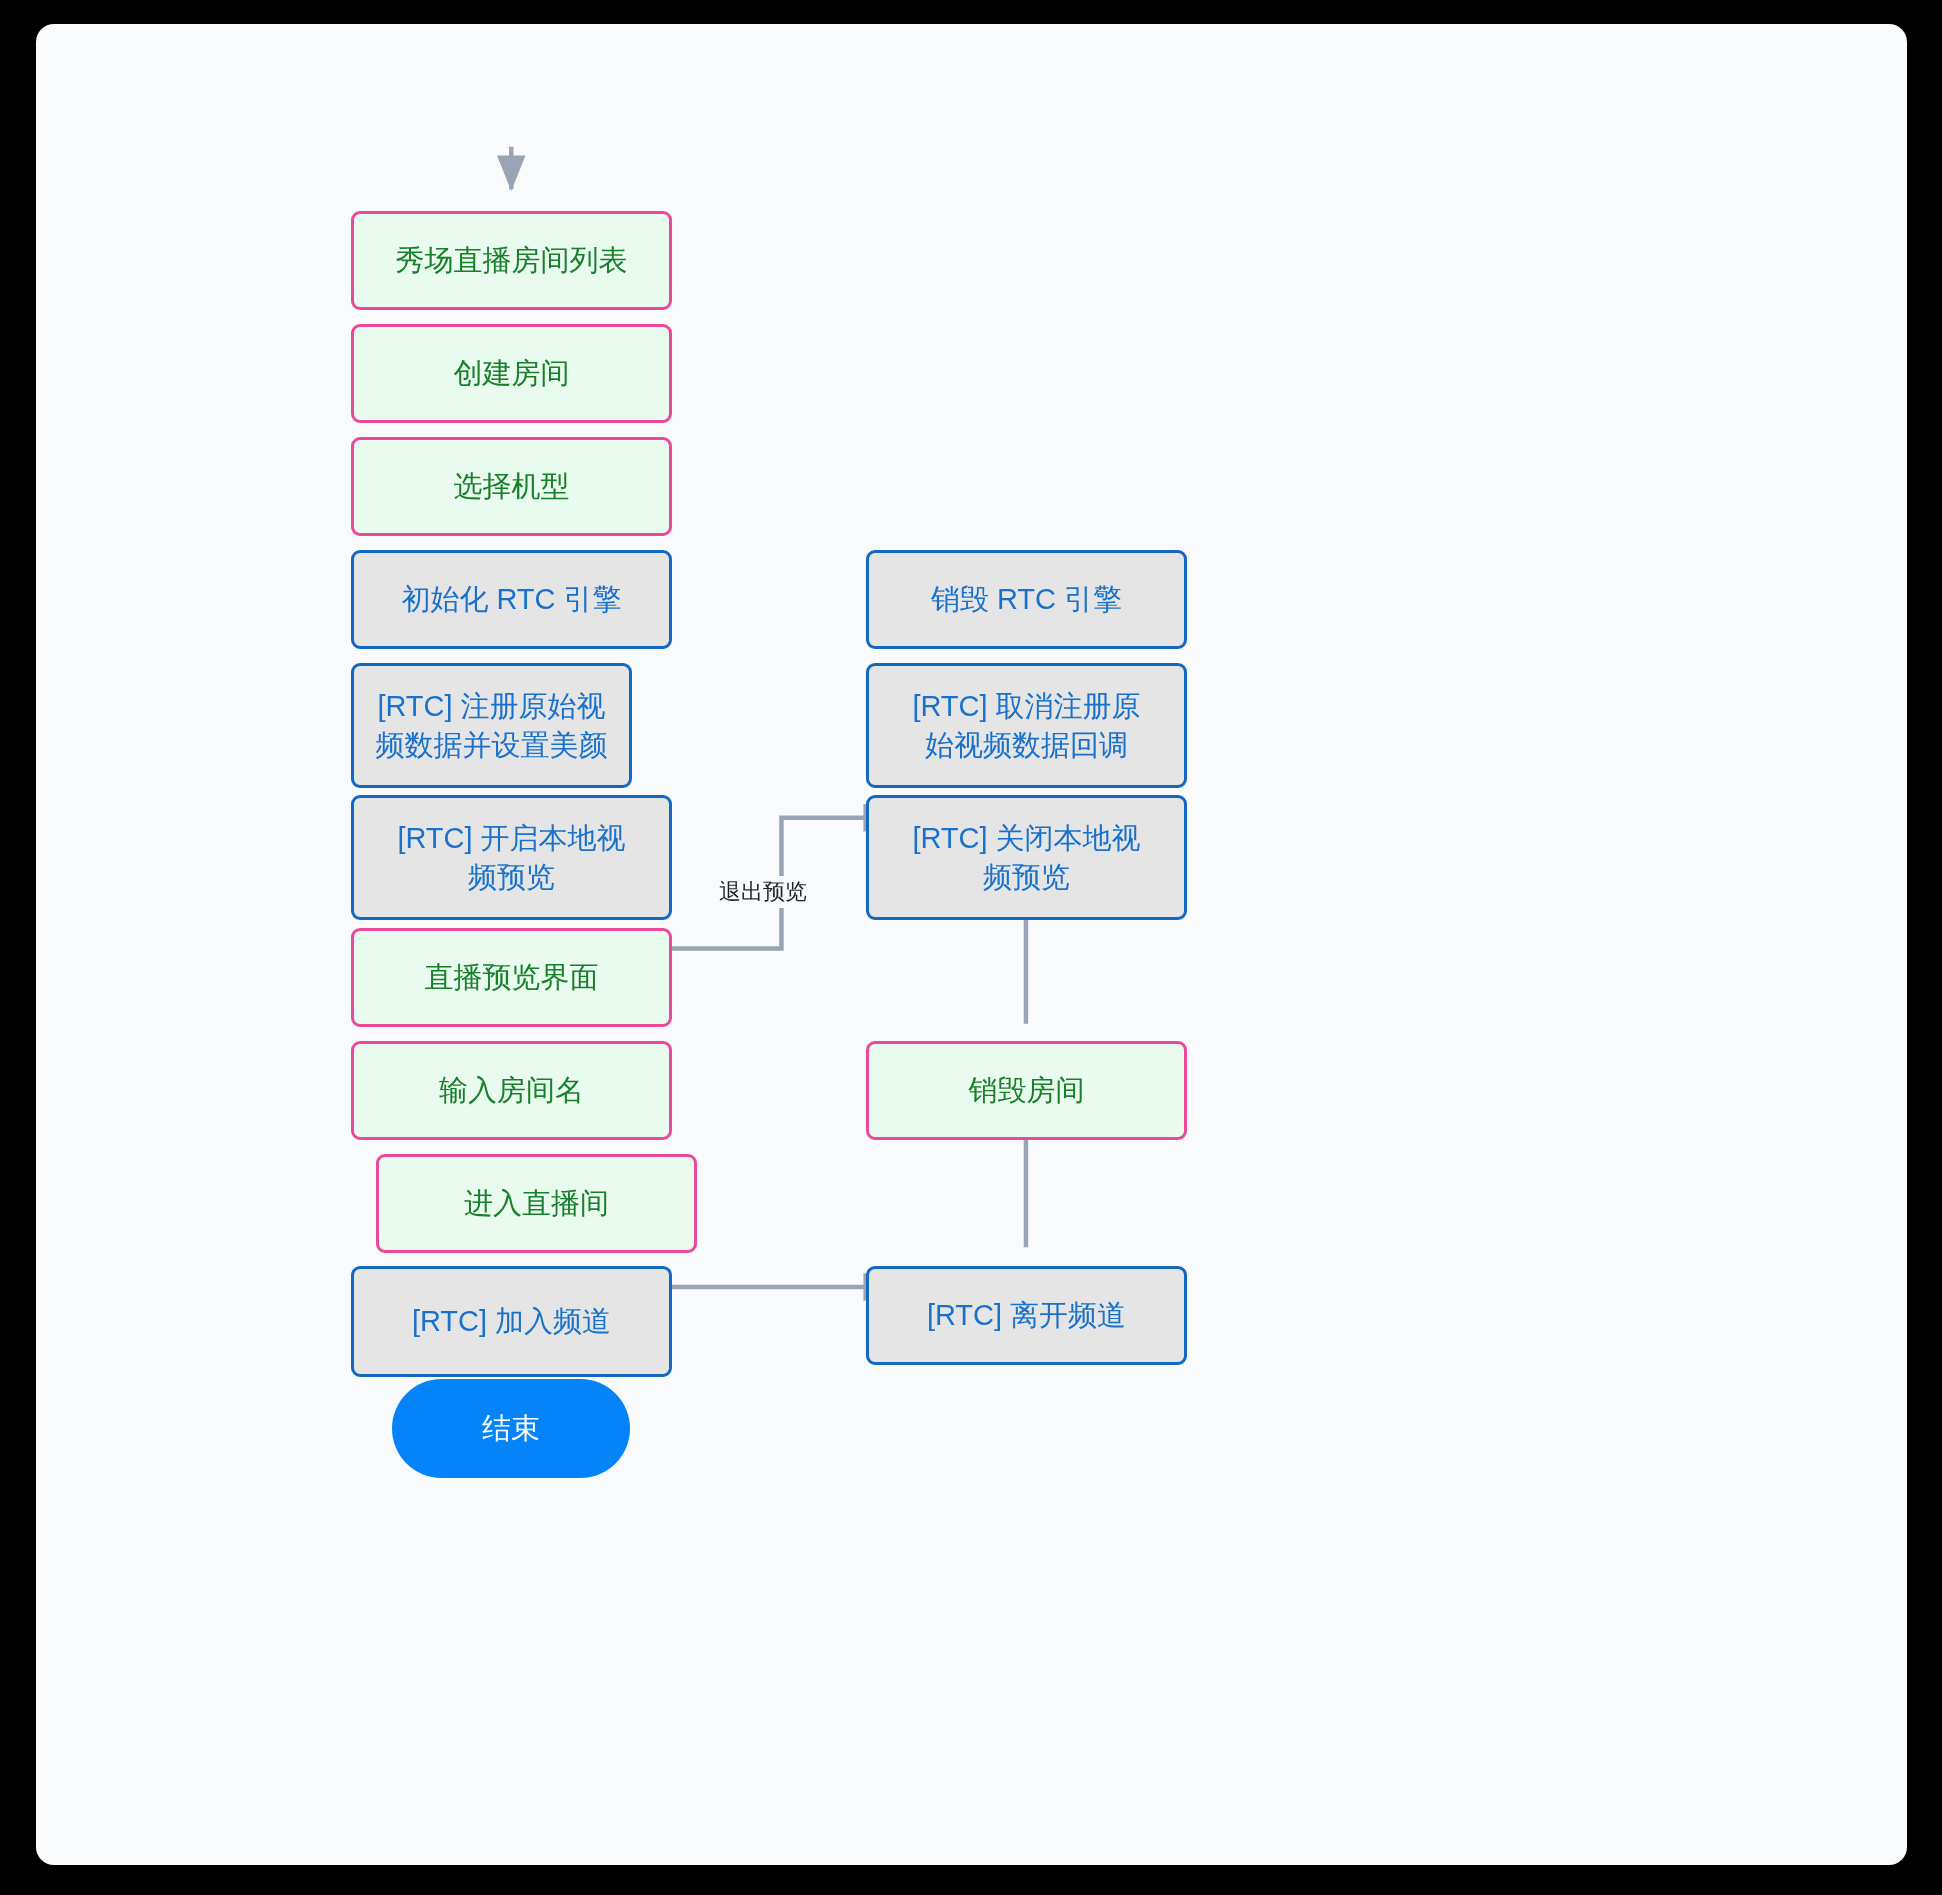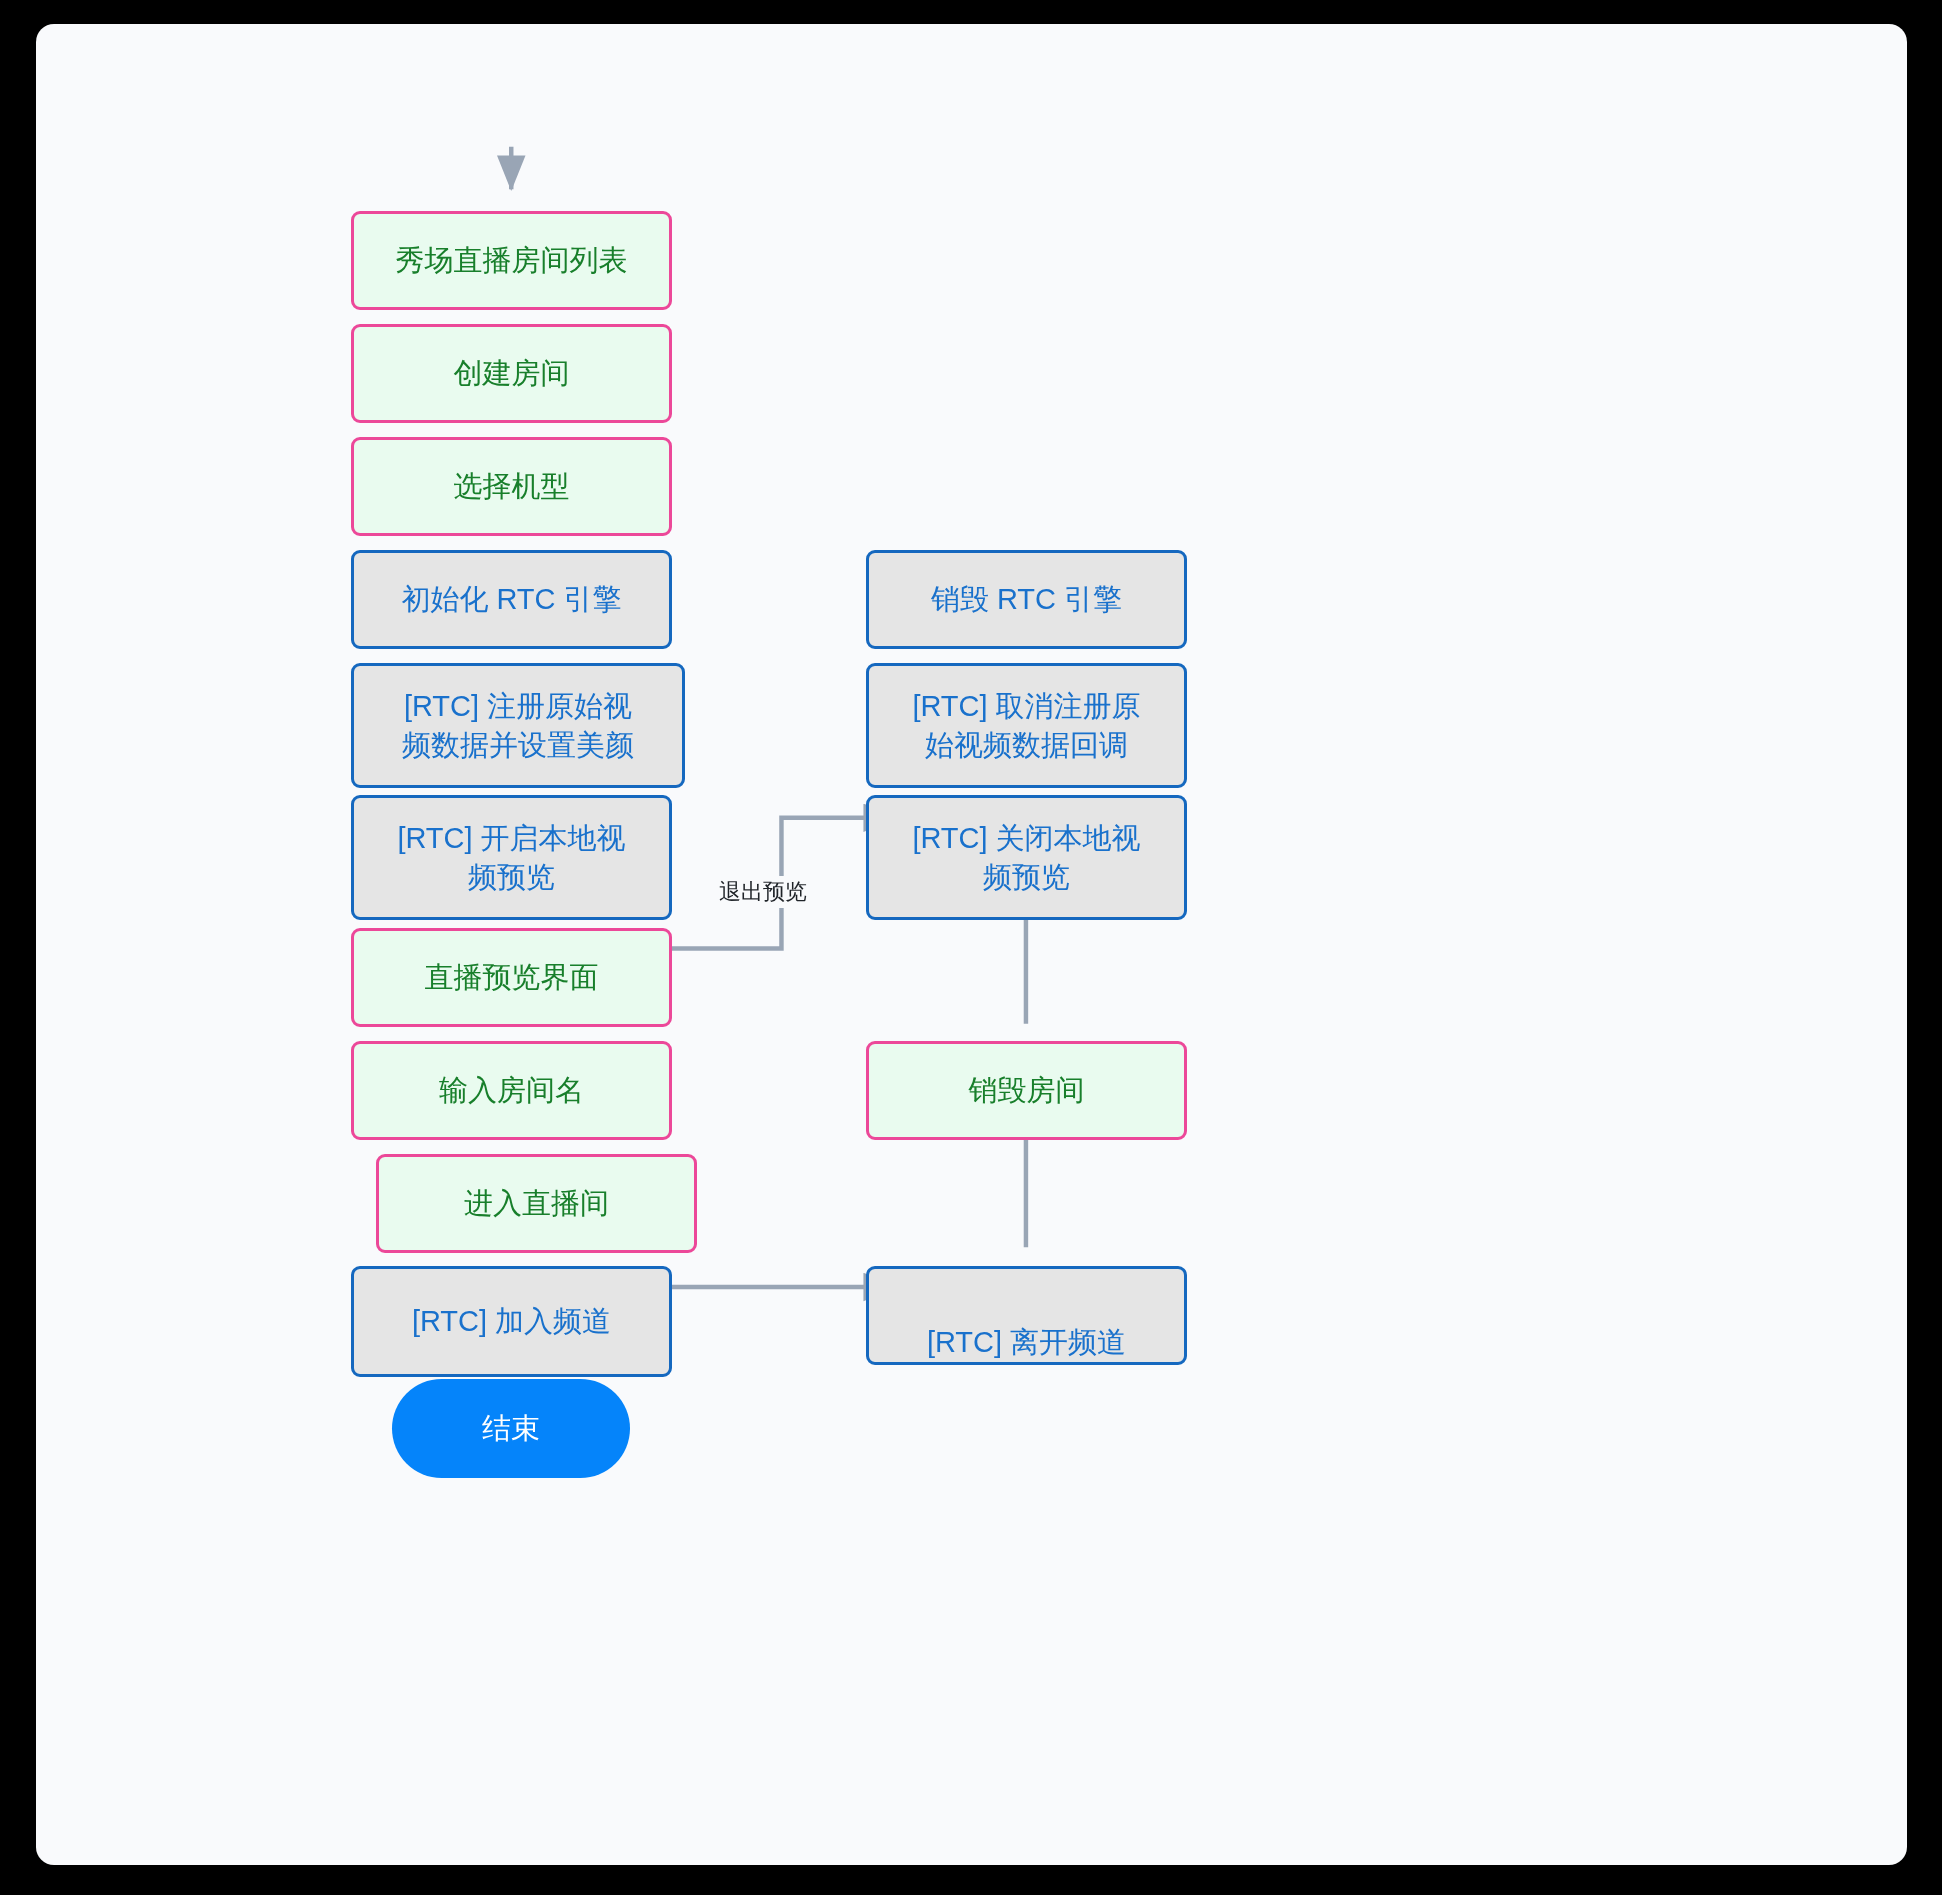--- a/index.html
+++ b/index.html
@@ -69,21 +69,21 @@
     </div>
 
     <div class="node n-green" style="left:315px; top:413px; width:321px; height:99px;">
       <span class="lbl">选择机型</span>
     </div>
 
     <div class="node n-blue" style="left:315px; top:526px; width:321px; height:99px;">
       <span class="lbl">初始化 RTC 引擎</span>
     </div>
 
-    <div class="node n-blue" style="left:315px; top:639px; width:334px; height:125px;">
+    <div class="node n-blue" style="left:315px; top:639px; width:281px; height:125px;">
       <span class="lbl">[RTC] 注册原始视
 频数据并设置美颜</span>
     </div>
 
     <div class="node n-blue" style="left:315px; top:771px; width:321px; height:125px;">
       <span class="lbl">[RTC] 开启本地视
 频预览</span>
     </div>
 
     <div class="node n-green" style="left:315px; top:904px; width:321px; height:99px;">
@@ -117,21 +117,21 @@
 
     <div class="node n-blue" style="left:830px; top:771px; width:321px; height:125px;">
       <span class="lbl">[RTC] 关闭本地视
 频预览</span>
     </div>
 
     <div class="node n-green" style="left:830px; top:1017px; width:321px; height:99px;">
       <span class="lbl">销毁房间</span>
     </div>
 
-    <div class="node n-blue" style="left:830px; top:1242px; width:321px; height:99px;align-items:flex-end;">
+    <div class="node n-blue" style="left:830px; top:1242px; width:321px; height:99px;">
       <span class="lbl">[RTC] 离开频道</span>
     </div>
 
     <div class="edge-label" style="left:679px; top:852px;">退出预览</div>
 
   </div>
 </div>
 
 
 </body></html>

